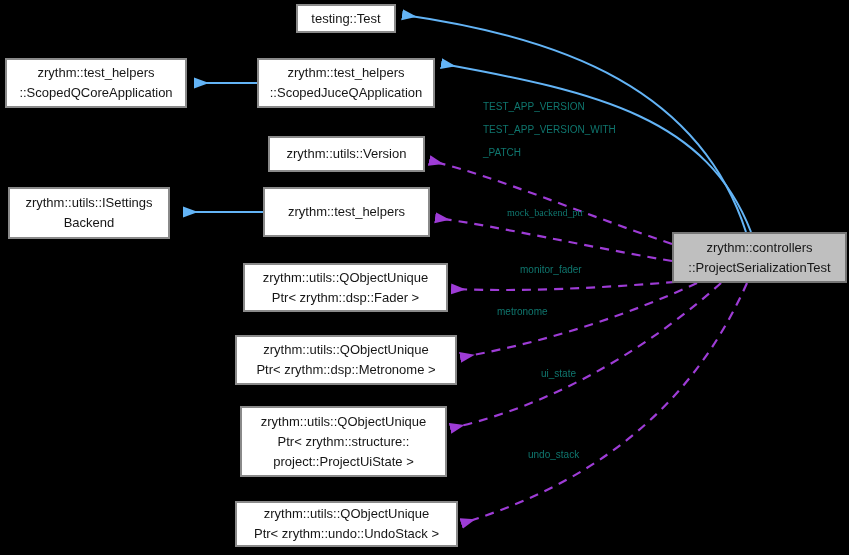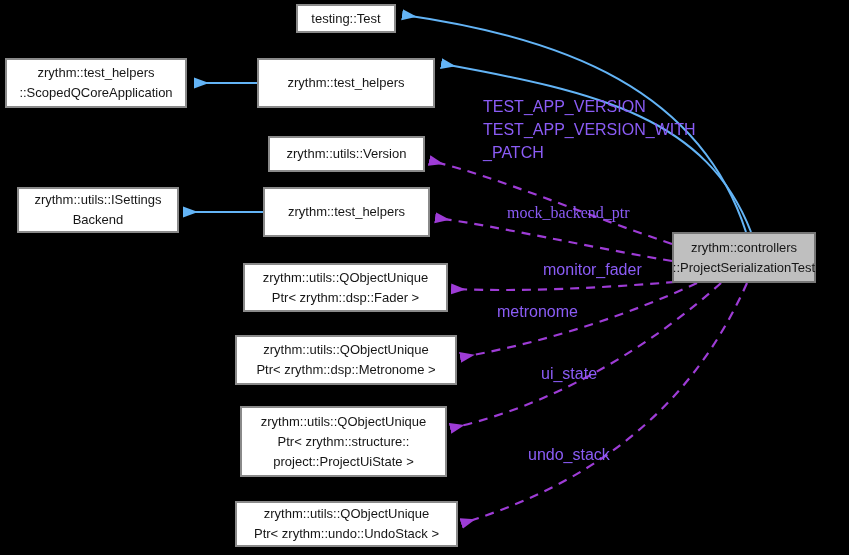--- a/index.html
+++ b/index.html
@@ -9,21 +9,21 @@
   }
   #edges{position:absolute;left:0;top:0;width:849px;height:555px;}
   .node{
     position:absolute;box-sizing:border-box;
     background:#ffffff;border:2px solid #8a8a8a;color:#161616;
     display:flex;flex-direction:column;align-items:center;justify-content:center;
     font-size:13px;line-height:20px;text-align:center;padding:2px 5px;white-space:nowrap;
   }
   .node.focus{background:#bfbfbf;border-color:#767676;}
   .edge-label{
-    position:absolute;color:#8b5cf6;font-size:16px;line-height:16px;white-space:pre-line;
+    position:absolute;color:#0f766e;font-size:10px;line-height:16px;white-space:pre-line;
   }
   .edge-label.multi{line-height:23px;}
 </style>
 </head>
 <body>
 
 <div id="canvas">
 
   <svg id="edges" width="849" height="555" viewBox="0 0 849 555">
     <defs>
@@ -52,27 +52,28 @@
     <span>testing::Test</span>
   </div>
 
   <div class="node" style="left:5px;top:58px;width:182px;height:50px;">
     <span>zrythm::test_helpers</span>
     <span>::ScopedQCoreApplication</span>
   </div>
 
   <div class="node" style="left:257px;top:58px;width:178px;height:50px;">
     <span>zrythm::test_helpers</span>
+    <span>::ScopedJuceQApplication</span>
   </div>
 
   <div class="node" style="left:268px;top:136px;width:157px;height:36px;">
     <span>zrythm::utils::Version</span>
   </div>
 
-  <div class="node" style="left:17px;top:187px;width:162px;height:46px;">
+  <div class="node" style="left:8px;top:187px;width:162px;height:52px;">
     <span>zrythm::utils::ISettings</span>
     <span>Backend</span>
   </div>
 
   <div class="node" style="left:263px;top:187px;width:167px;height:50px;">
     <span>zrythm::test_helpers</span>
   </div>
 
   <div class="node" style="left:243px;top:263px;width:205px;height:49px;">
     <span>zrythm::utils::QObjectUnique</span>
@@ -88,27 +89,27 @@
     <span>zrythm::utils::QObjectUnique</span>
     <span>Ptr&lt; zrythm::structure::</span>
     <span>project::ProjectUiState &gt;</span>
   </div>
 
   <div class="node" style="left:235px;top:501px;width:223px;height:46px;">
     <span>zrythm::utils::QObjectUnique</span>
     <span>Ptr&lt; zrythm::undo::UndoStack &gt;</span>
   </div>
 
-  <div class="node focus" style="left:672px;top:232px;width:144px;height:51px;">
+  <div class="node focus" style="left:672px;top:232px;width:175px;height:51px;">
     <span>zrythm::controllers</span>
     <span>::ProjectSerializationTest</span>
   </div>
 
   <div class="edge-label multi" style="left:483px;top:95px;">TEST_APP_VERSION
 TEST_APP_VERSION_WITH
  _PATCH</div>
   <div class="edge-label" style="left:507px;top:205px;font-family:Liberation Serif, serif;">mock_backend_ptr</div>
-  <div class="edge-label" style="left:519px;top:262px;padding-left:24px;">monitor_fader</div>
+  <div class="edge-label" style="left:496px;top:262px;padding-left:24px;">monitor_fader</div>
   <div class="edge-label" style="left:497px;top:304px;">metronome</div>
   <div class="edge-label" style="left:541px;top:366px;">ui_state</div>
   <div class="edge-label" style="left:528px;top:447px;">undo_stack</div>
 
 </div>
 
 </body></html>

